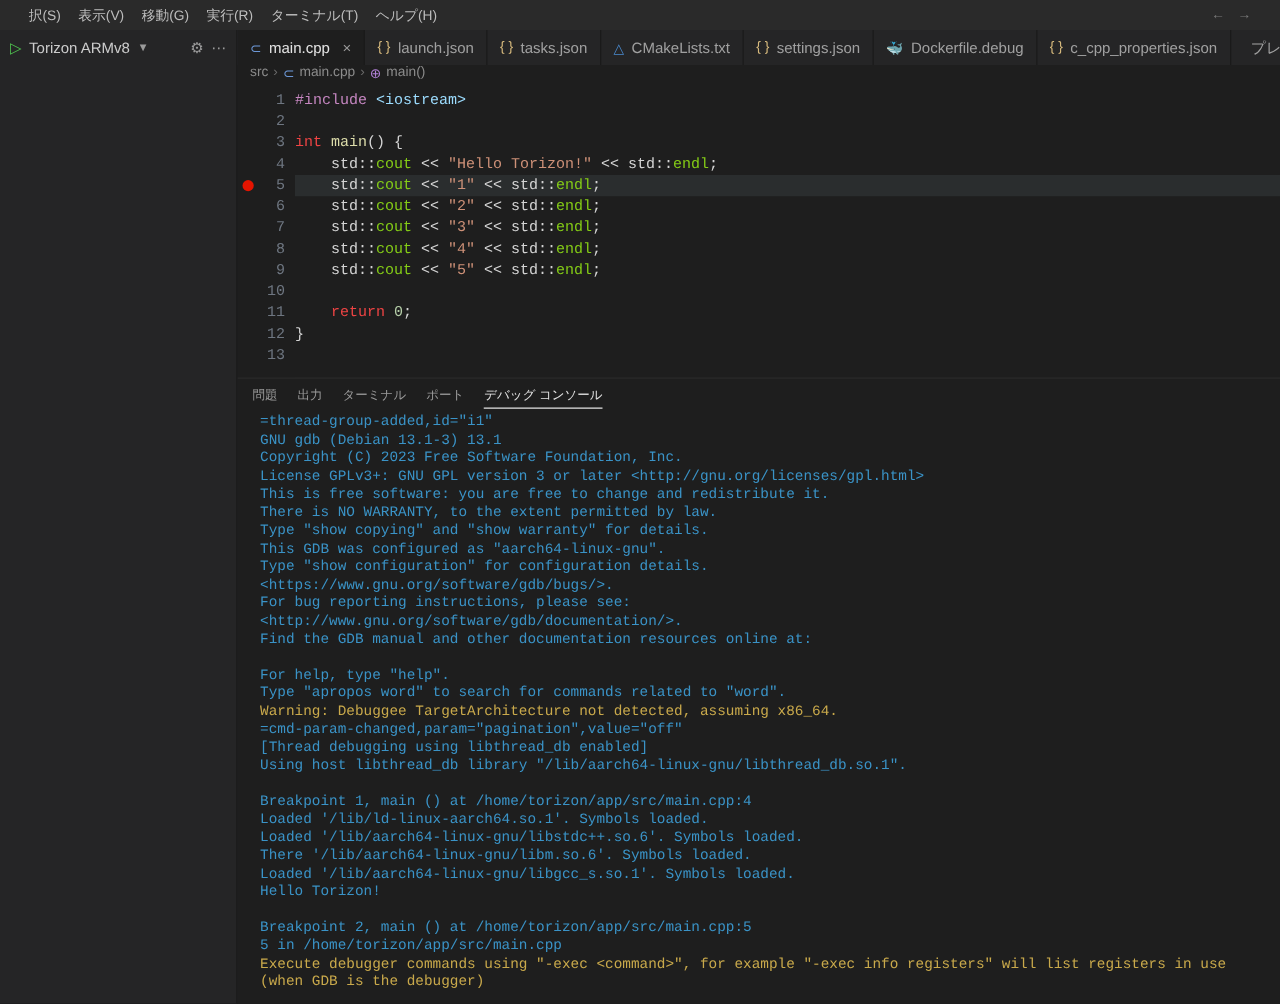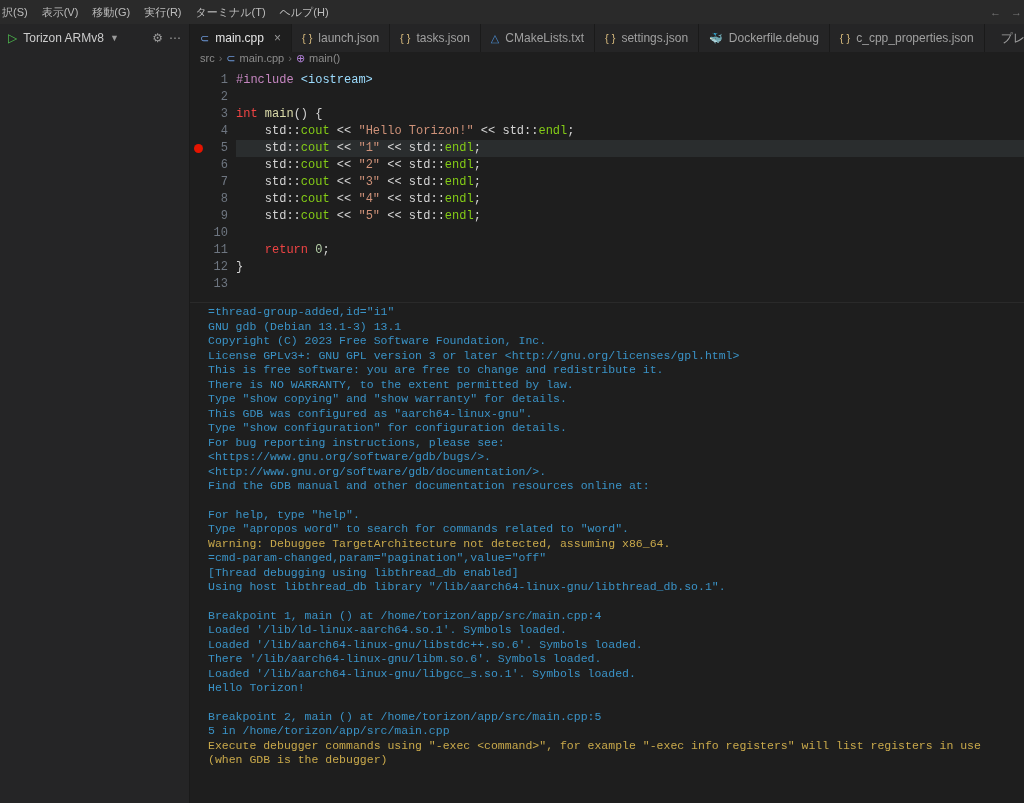--- a/index.html
+++ b/index.html
@@ -13,21 +13,21 @@
     overflow:hidden;
     display:flex;
     flex-direction:column;
   }
   
   .menubar {
     height:24px;
     background:#2a2a2a;
     display:flex;
     align-items:center;
-    padding:0 2px;
+    padding:0 23px;
     gap:14px;
     font-size:11px;
     color:#bdbdbd;
   }
   .menubar .menu-item { }
   .menubar .spacer { flex:1; }
   .menubar .arrows { display:flex; gap:10px; color:#7a7a7a; }
   
   .topbar {
     height:28px;
@@ -291,32 +291,39 @@
           <div class="line"><span class="tok-op">    std::</span><span class="tok-ns">cout</span><span class="tok-op"> &lt;&lt; </span><span class="tok-str">"4"</span><span class="tok-op"> &lt;&lt; std::</span><span class="tok-ns">endl</span><span class="tok-op">;</span></div>
           <div class="line"><span class="tok-op">    std::</span><span class="tok-ns">cout</span><span class="tok-op"> &lt;&lt; </span><span class="tok-str">"5"</span><span class="tok-op"> &lt;&lt; std::</span><span class="tok-ns">endl</span><span class="tok-op">;</span></div>
           <div class="line"></div>
           <div class="line"><span class="tok-op">    </span><span class="tok-kw">return </span><span class="tok-num">0</span><span class="tok-op">;</span></div>
           <div class="line"><span class="tok-op">}</span></div>
           <div class="line"></div>
         </div>
     </div>
 
     <div class="panel">
+      <div class="panel-tabs" id="panel-tabs">
+          <div class="ptab">問題</div>
+          <div class="ptab">出力</div>
+          <div class="ptab">ターミナル</div>
+          <div class="ptab">ポート</div>
+          <div class="ptab active">デバッグ コンソール</div>
+        </div>
       <div class="console" id="console">
           <div class="out-info">=thread-group-added,id="i1"</div>
           <div class="out-info">GNU gdb (Debian 13.1-3) 13.1</div>
           <div class="out-info">Copyright (C) 2023 Free Software Foundation, Inc.</div>
           <div class="out-info">License GPLv3+: GNU GPL version 3 or later &lt;http://gnu.org/licenses/gpl.html&gt;</div>
           <div class="out-info">This is free software: you are free to change and redistribute it.</div>
           <div class="out-info">There is NO WARRANTY, to the extent permitted by law.</div>
           <div class="out-info">Type "show copying" and "show warranty" for details.</div>
           <div class="out-info">This GDB was configured as "aarch64-linux-gnu".</div>
           <div class="out-info">Type "show configuration" for configuration details.</div>
+          <div class="out-info">&lt;https://www.gnu.org/software/gdb/bugs/&gt;.</div>
           <div class="out-info">For bug reporting instructions, please see:</div>
-          <div class="out-info">&lt;https://www.gnu.org/software/gdb/bugs/&gt;.</div>
           <div class="out-info">    &lt;http://www.gnu.org/software/gdb/documentation/&gt;.</div>
           <div class="out-info">Find the GDB manual and other documentation resources online at:</div>
           <div class="blank"></div>
           <div class="out-info">For help, type "help".</div>
           <div class="out-info">Type "apropos word" to search for commands related to "word".</div>
           <div class="out-warn">Warning: Debuggee TargetArchitecture not detected, assuming x86_64.</div>
           <div class="out-info">=cmd-param-changed,param="pagination",value="off"</div>
           <div class="out-info">[Thread debugging using libthread_db enabled]</div>
           <div class="out-info">Using host libthread_db library "/lib/aarch64-linux-gnu/libthread_db.so.1".</div>
           <div class="blank"></div>

